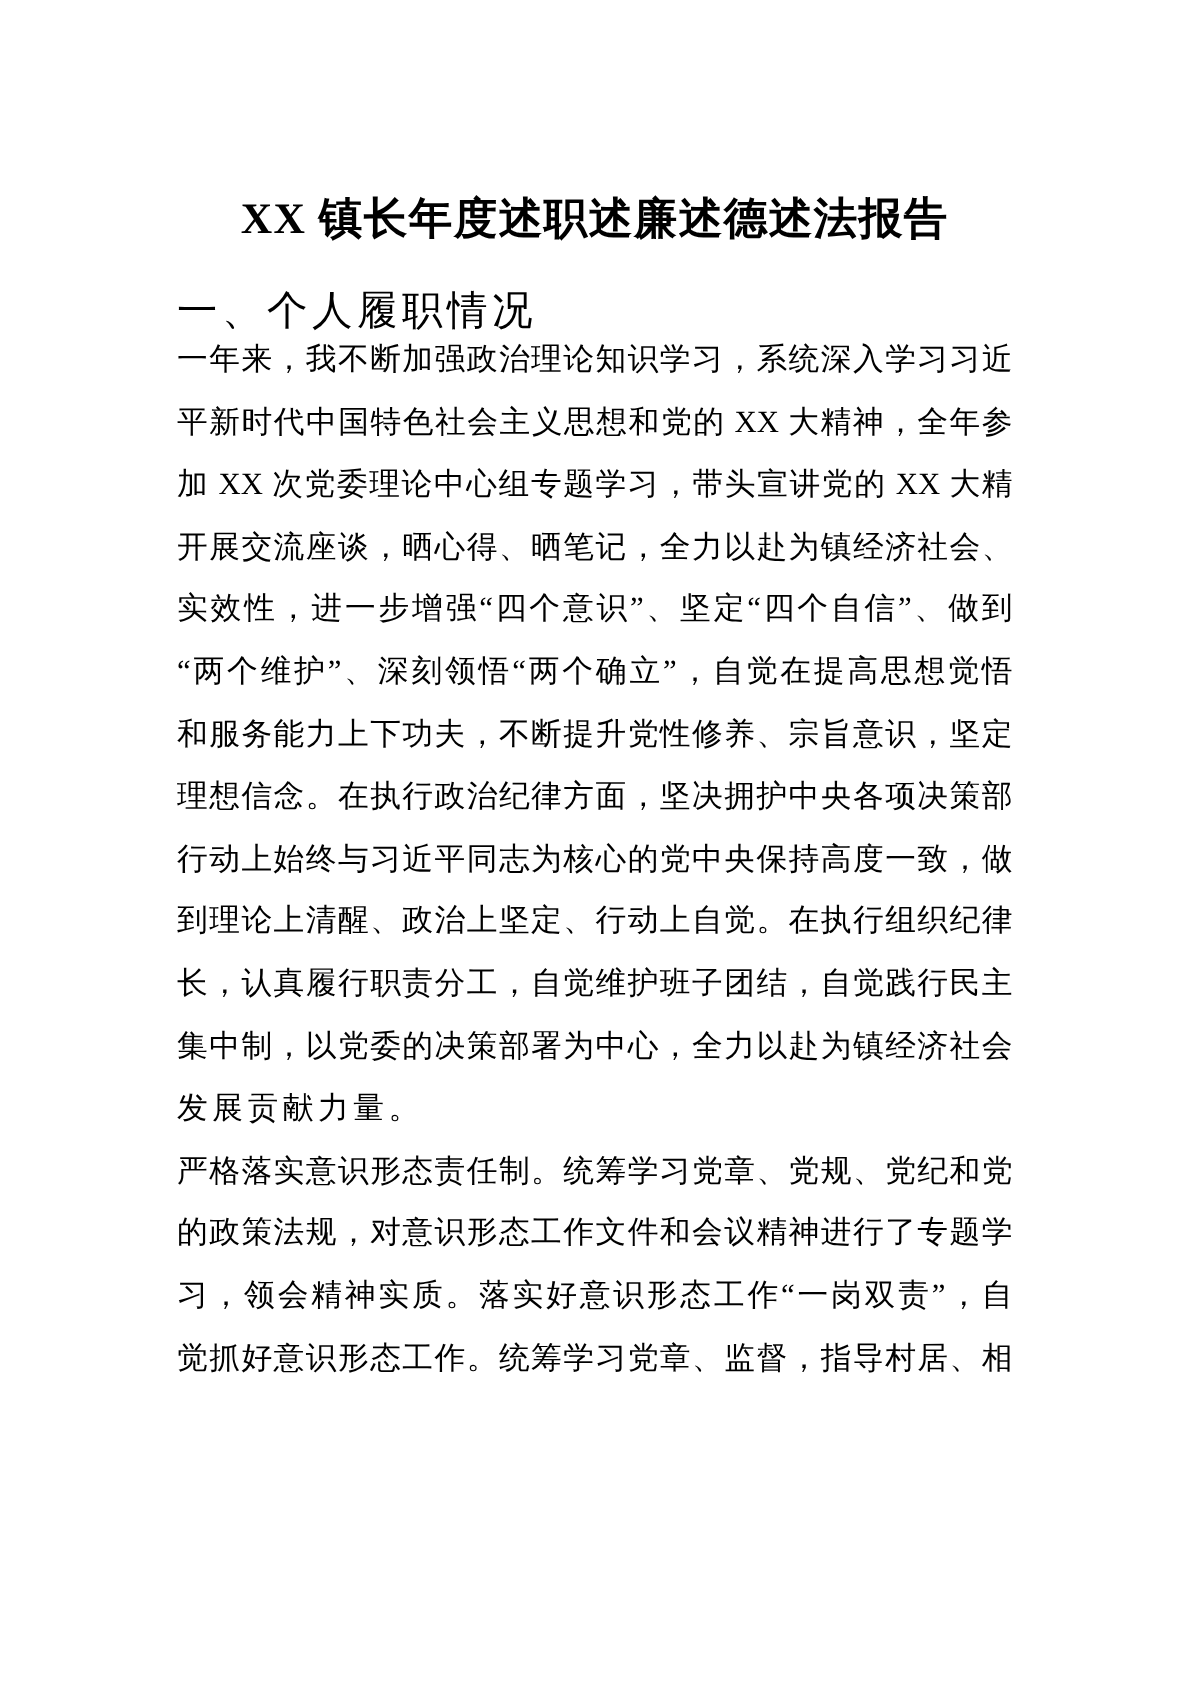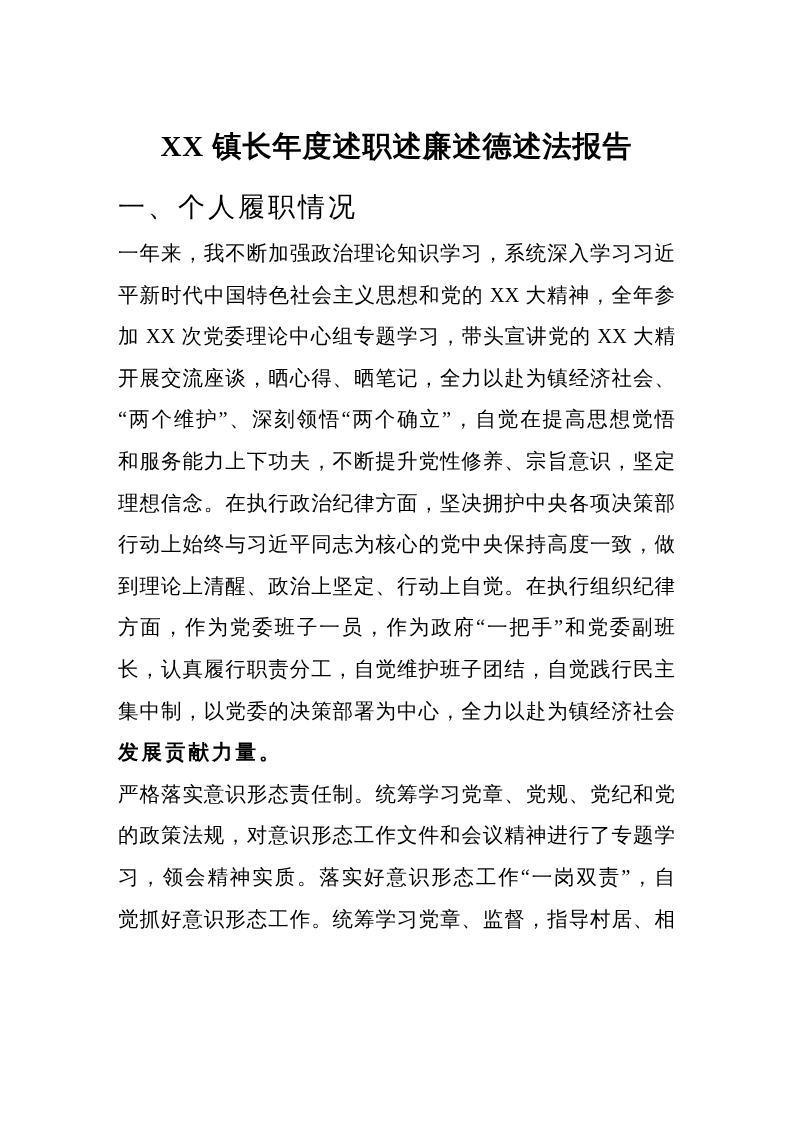--- a/index.html
+++ b/index.html
@@ -35,56 +35,55 @@
     top: 187px;
     left: 118px;
     width: 557px;
     font-size: 27px;
     line-height: 41.6px;
     letter-spacing: 3px;
     white-space: nowrap;
   }
   .doc-body {
     position: absolute;
-    top: 233px;
+    top: 220px;
     left: 118px;
     width: 557px;
     font-size: 20.5px;
   }
   .text-line {
     height: 41.6px;
     line-height: 41.6px;
     text-align: justify;
     text-align-last: justify;
     overflow: hidden;
   }
   .text-line.para-last {
     text-align: right;
     text-align-last: left;
     letter-spacing: 3px;
-    font-weight: bold;
   }
 </style>
 </head>
 <body>
 
 <div class="page">
   <h1 class="doc-title">XX 镇长年度述职述廉述德述法报告</h1>
   <div class="section-heading">一、个人履职情况</div>
   <div class="doc-body">
       <div class="text-line">一年来，我不断加强政治理论知识学习，系统深入学习习近</div>
       <div class="text-line">平新时代中国特色社会主义思想和党的 XX 大精神，全年参</div>
       <div class="text-line">加 XX 次党委理论中心组专题学习，带头宣讲党的 XX 大精神，</div>
       <div class="text-line">开展交流座谈，晒心得、晒笔记，全力以赴为镇经济社会、</div>
+      <div class="text-line">实效性，进一步增强“四个意识”、坚定“四个自信”、做到</div>
       <div class="text-line">“两个维护”、深刻领悟“两个确立”，自觉在提高思想觉悟</div>
       <div class="text-line">和服务能力上下功夫，不断提升党性修养、宗旨意识，坚定</div>
       <div class="text-line">理想信念。在执行政治纪律方面，坚决拥护中央各项决策部</div>
       <div class="text-line">行动上始终与习近平同志为核心的党中央保持高度一致，做</div>
       <div class="text-line">到理论上清醒、政治上坚定、行动上自觉。在执行组织纪律</div>
-      <div class="text-line">方面，作为党委班子一员，作为政府“一把手”和党委副班</div>
       <div class="text-line">长，认真履行职责分工，自觉维护班子团结，自觉践行民主</div>
       <div class="text-line">集中制，以党委的决策部署为中心，全力以赴为镇经济社会</div>
       <div class="text-line para-last">发展贡献力量。</div>
       <div class="text-line">严格落实意识形态责任制。统筹学习党章、党规、党纪和党</div>
       <div class="text-line">的政策法规，对意识形态工作文件和会议精神进行了专题学</div>
       <div class="text-line">习，领会精神实质。落实好意识形态工作“一岗双责”，自</div>
       <div class="text-line">觉抓好意识形态工作。统筹学习党章、监督，指导村居、相</div>
     </div>
 </div>
 

